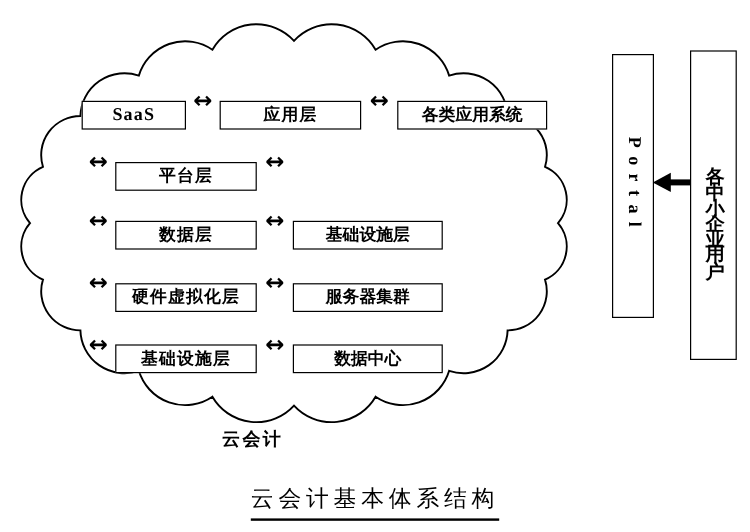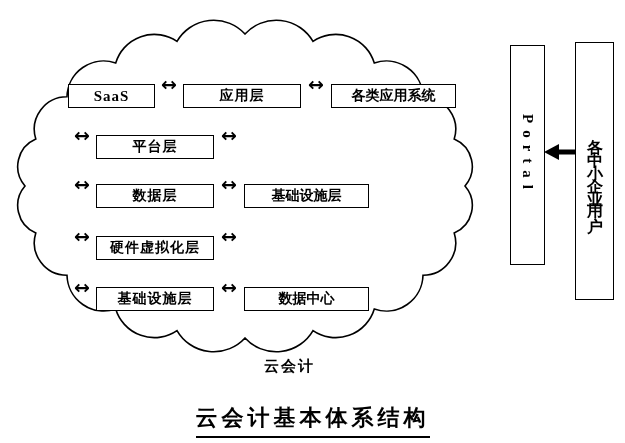--- a/index.html
+++ b/index.html
@@ -41,29 +41,29 @@
   .portal-box { left: 510px; top: 45px; width: 35px; height: 220px; }
   .users-box  { left: 575px; top: 42px; width: 39px; height: 258px; }
   .vtext {
     writing-mode: vertical-rl; font-weight: bold;
     font-size: 15px; letter-spacing: 7px; white-space: nowrap;
   }
   .users-box .vtext { font-size: 16px; letter-spacing: 13px; }
   .left-arrow-svg { position: absolute; left: 544px; top: 143px; z-index: 2; }
   .cloud-label {
     position: absolute; left: 185px; top: 357px; width: 130px;
-    text-align: right; font-weight: bold; font-size: 15px;
+    text-align: left; font-weight: bold; font-size: 15px;
     letter-spacing: 2px; z-index: 2;
   }
   .title-wrap {
     position: absolute; left: 0; top: 403px; width: 625px;
     text-align: center; z-index: 2;
   }
   .title-text {
-    display: inline-block; font-weight: bold; font-size: 22px;
+    display: inline-block; font-weight: normal; font-size: 19px;
     letter-spacing: 4px; border-bottom: 2px solid #000; padding-bottom: 3px;
   }
 </style>
 </head>
 <body>
 
 <div class="canvas">
 
   <svg class="cloud-svg" width="480" height="342" viewBox="0 0 480 342" aria-hidden="true">
     <path id="cloud-path" d="M460.0 170.0 A 29.9 29.9 0 0 1 449.2 217.0 A 32.6 32.6 0 0 1 418.0 259.3 A 36.7 36.7 0 0 1 369.3 293.0 A 40.3 40.3 0 0 1 308.0 314.6 A 42.4 42.4 0 0 1 240.0 322.0 A 42.4 42.4 0 0 1 172.0 314.6 A 40.3 40.3 0 0 1 110.7 293.0 A 36.7 36.7 0 0 1 62.0 259.3 A 32.6 32.6 0 0 1 30.8 217.0 A 29.9 29.9 0 0 1 20.0 170.0 A 29.9 29.9 0 0 1 30.8 123.0 A 32.6 32.6 0 0 1 62.0 80.7 A 36.7 36.7 0 0 1 110.7 47.0 A 40.3 40.3 0 0 1 172.0 25.4 A 42.4 42.4 0 0 1 240.0 18.0 A 42.4 42.4 0 0 1 308.0 25.4 A 40.3 40.3 0 0 1 369.3 47.0 A 36.7 36.7 0 0 1 418.0 80.7 A 32.6 32.6 0 0 1 449.2 123.0 A 29.9 29.9 0 0 1 460.0 170.0 Z" fill="#ffffff" stroke="#000000" stroke-width="1.6"></path>
@@ -87,20 +87,21 @@
     <div class="arrow-cell">↔</div>
     <div class="box layer-box">数据层</div>
     <div class="arrow-cell wide">↔</div>
     <div class="box resource-box">基础设施层</div>
   </div>
 
   <div class="diagram-row" style="top:222px">
     <div class="arrow-cell">↔</div>
     <div class="box layer-box">硬件虚拟化层</div>
     <div class="arrow-cell wide">↔</div>
+    <div class="box resource-box">服务器集群</div>
   </div>
 
   <div class="diagram-row" style="top:273px">
     <div class="arrow-cell">↔</div>
     <div class="box layer-box">基础设施层</div>
     <div class="arrow-cell wide">↔</div>
     <div class="box resource-box">数据中心</div>
   </div>
 
   <div class="cloud-label">云会计</div>

